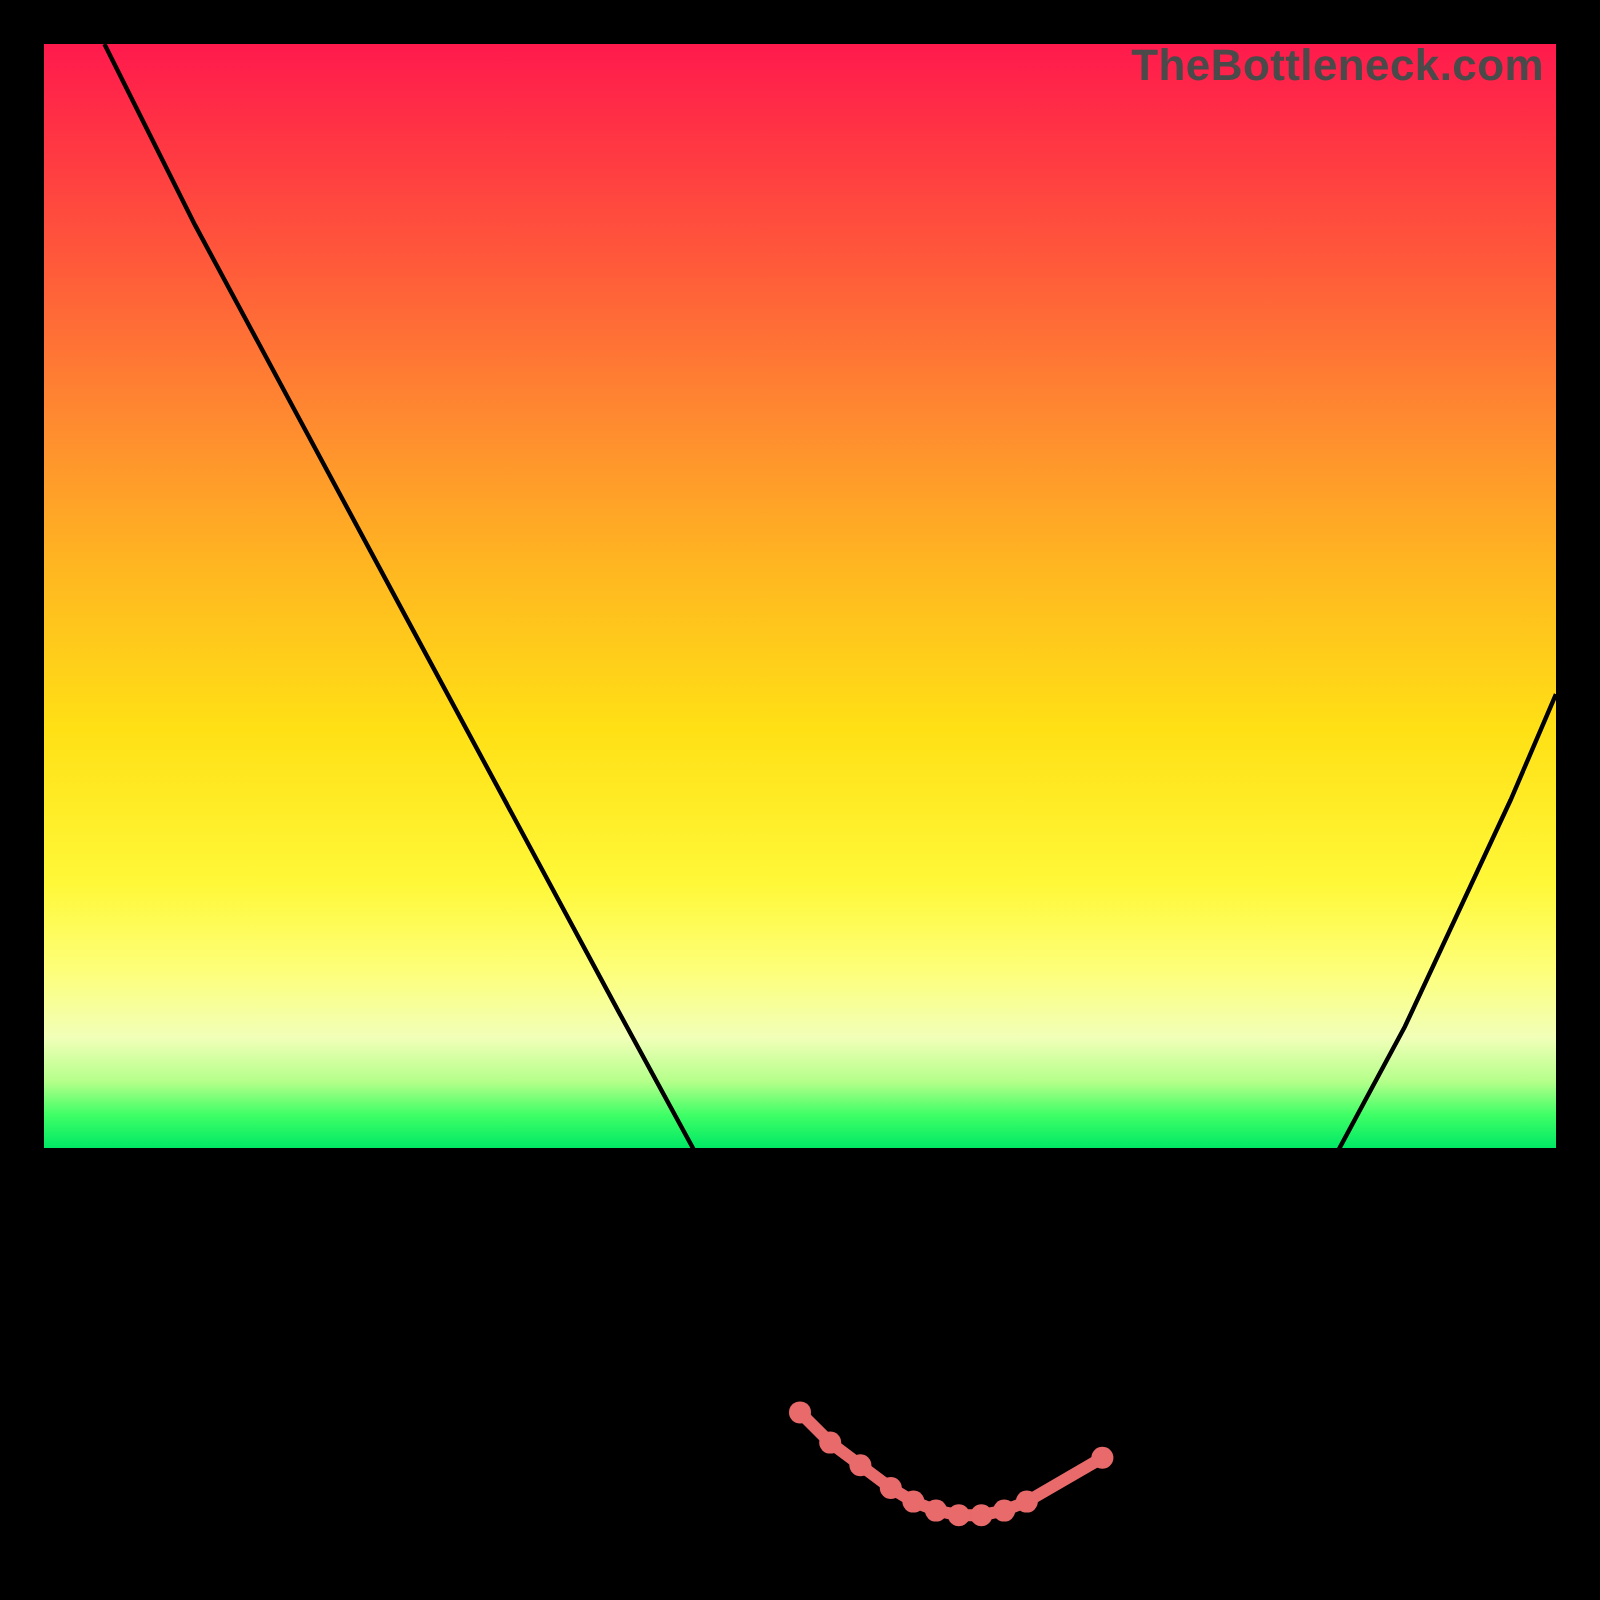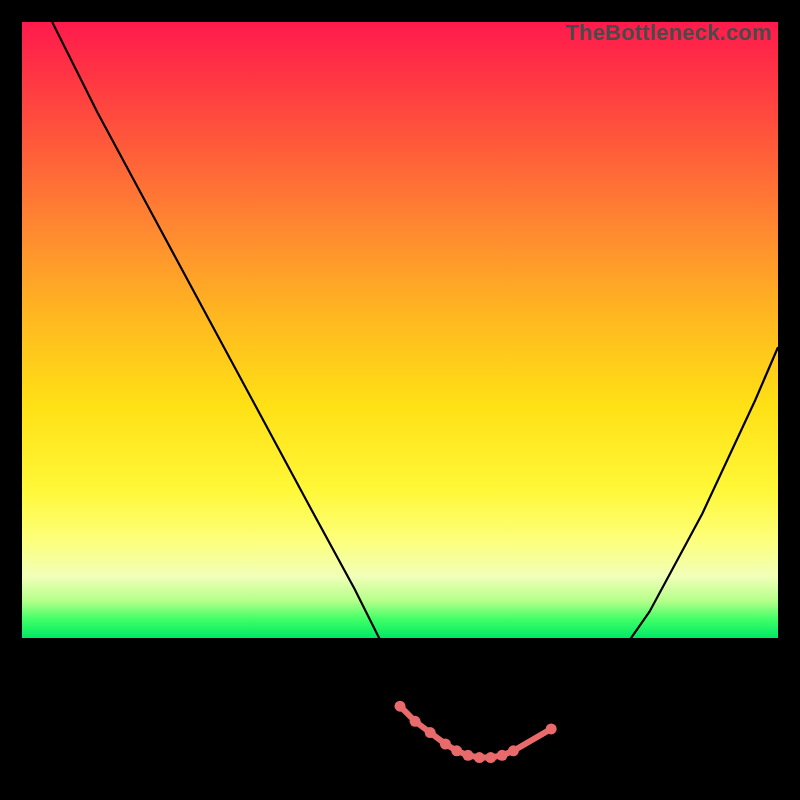--- a/index.html
+++ b/index.html
@@ -14,21 +14,21 @@
   .frame {
     position: absolute;
     inset: 0;
     background: #000;
   }
   .plot-area {
     position: absolute;
     left: 22px;
     top: 22px;
     width: 756px;
-    height: 616px;
+    height: 552px;
     background: linear-gradient(
       to bottom,
       #ff1a4d 0%,
       #ff3344 8%,
       #ff5a3a 20%,
       #ff8a30 34%,
       #ffb820 48%,
       #ffe015 62%,
       #fff838 76%,
       #fdff7a 84%,

